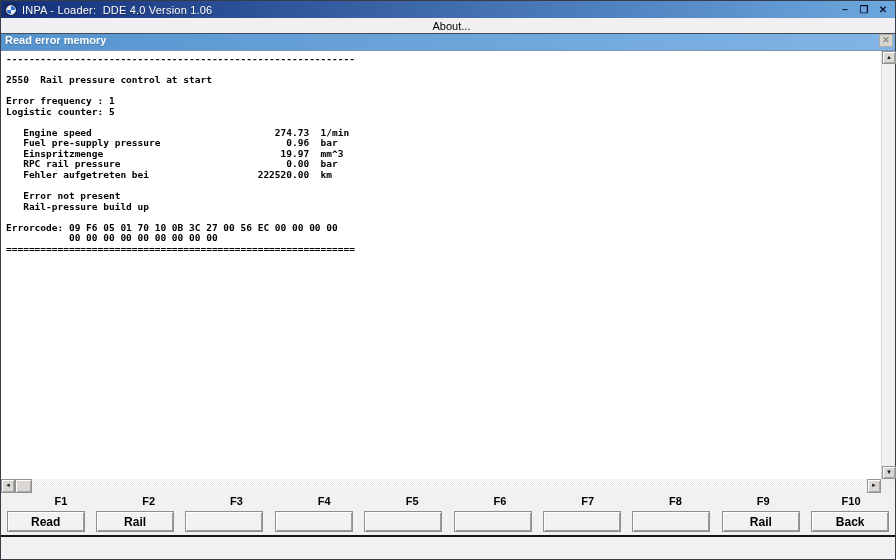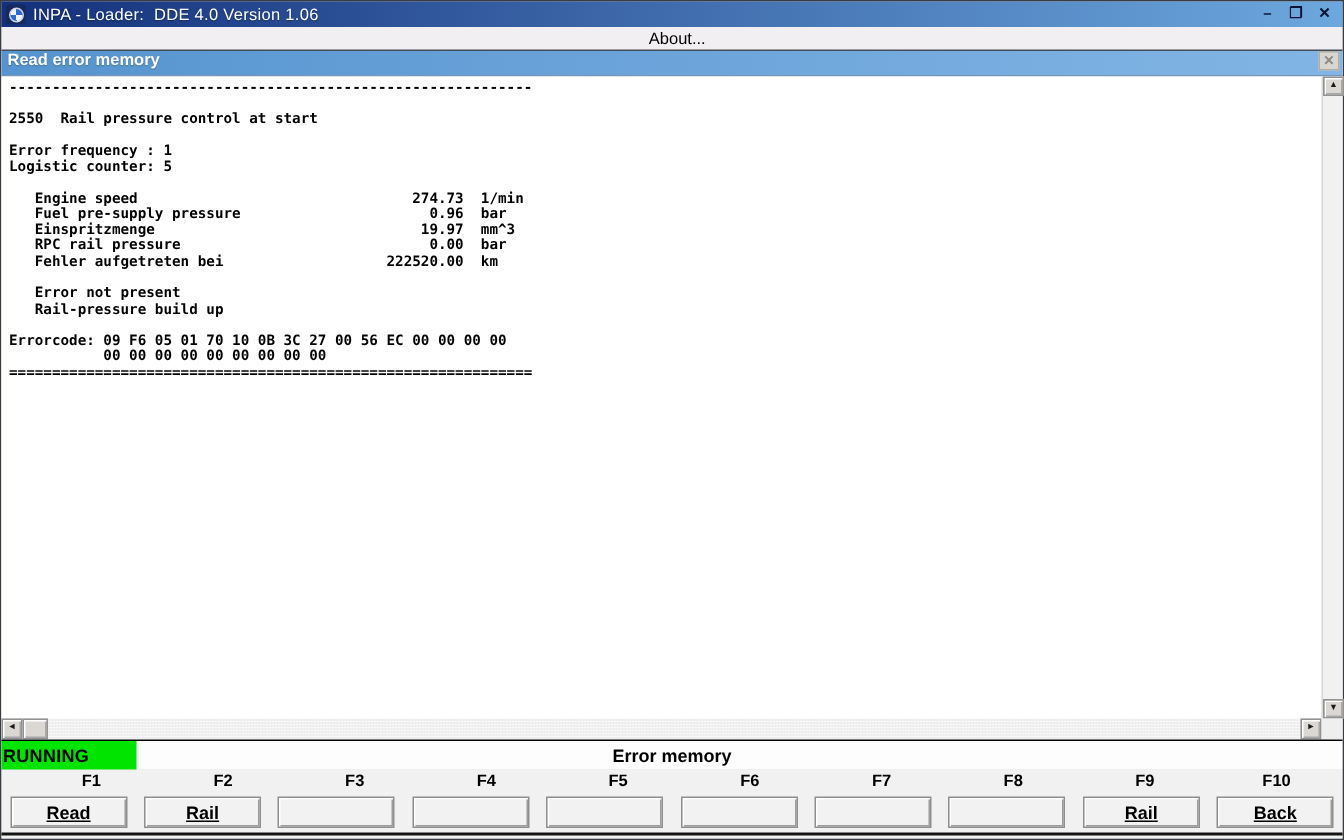--- a/index.html
+++ b/index.html
@@ -131,21 +131,21 @@
   .fn-labels { margin-top:2px; height:15px;padding-left:16px; }
   .fn-label { font-size:11px; font-weight:bold; color:#000; }
   .fn-buttons { margin-top:1px; height:21px; }
   .fn-btn {
     width:78px; height:21px;
     background:var(--button_face);
     border:1px solid #8f8f8f;
     box-shadow:inset 1px 1px 0 #ffffff, inset -1px -1px 0 #9c9c9c;
     font-family:"Liberation Sans", sans-serif;
     font-size:12px; font-weight:bold; color:#000;
-    padding:0; cursor:default;text-decoration:underline;
+    padding:0; cursor:default;
   }
   .bottom-edge { margin-top:3px; height:2px; background:#141414; }
 </style>
 </head>
 <body>
 
 <div class="window">
 
   <div class="titlebar">
     <span class="app-icon">
@@ -198,24 +198,20 @@
 
     <div class="hscroll">
       <span class="scroll-btn">◄</span>
       <span class="h-thumb"></span>
       <span class="h-track"></span>
       <span class="scroll-btn">►</span>
     </div>
     <div class="corner"></div>
   </div>
 
-  <div class="statusbar">
-    <span class="running-badge">RUNNING</span>
-    <span class="status-title">Error memory</span>
-  </div>
 
   <div class="fn-panel">
     <div class="fn-row fn-labels">
       <span class="fn-cell">
           <span class="fn-label">F1</span>
         </span>
       <span class="fn-cell">
           <span class="fn-label">F2</span>
         </span>
       <span class="fn-cell">

